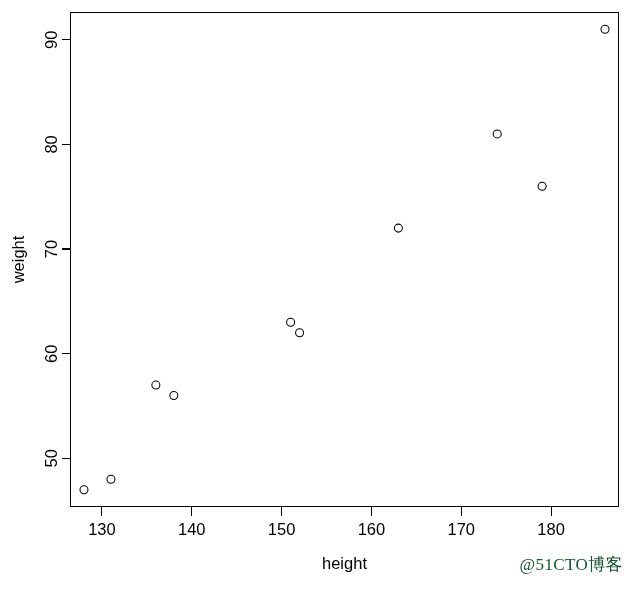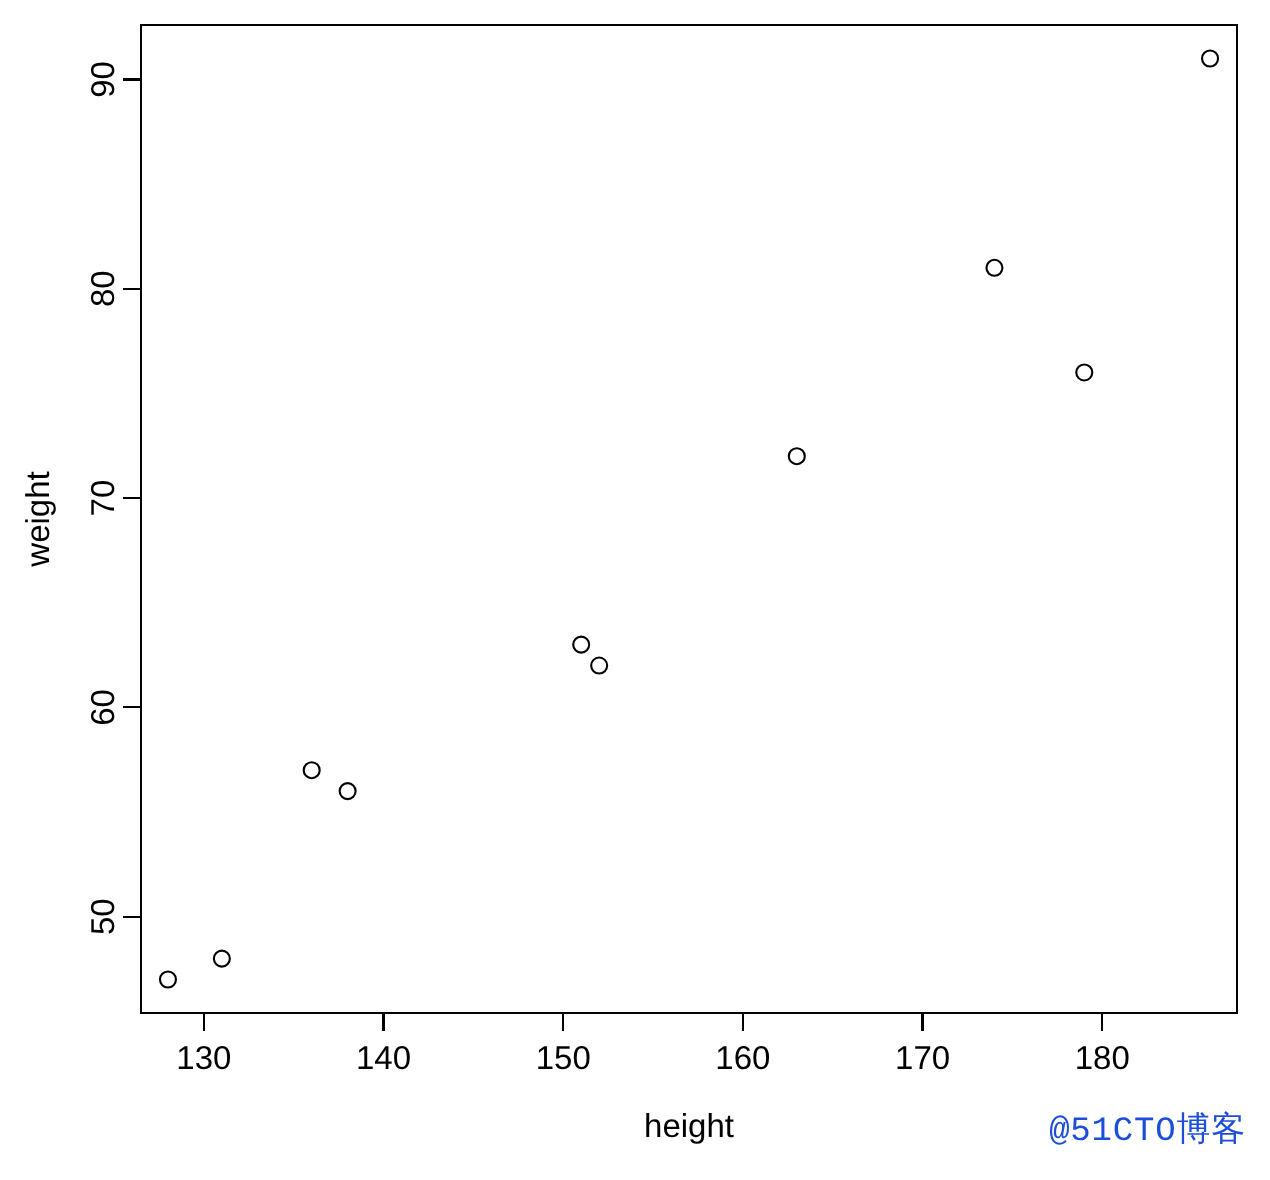--- a/index.html
+++ b/index.html
@@ -46,23 +46,23 @@
   }
   .axis-title {
     font-family: "Liberation Sans", sans-serif;
     font-size: 16.5px;
     fill: #000000;
   }
   #watermark {
     position: absolute;
     right: 12px;
     bottom: 14px;
-    font-family: Liberation Mono, monospace;
+    font-family: Liberation Serif, serif;
     font-size: 17px;
-    color: #1d4ed8;
+    color: #14532d;
     letter-spacing: 0.4px;
     user-select: none;
     white-space: nowrap;
   }
 </style>
 </head>
 <body>
 
 <div id="plot-root">
 

